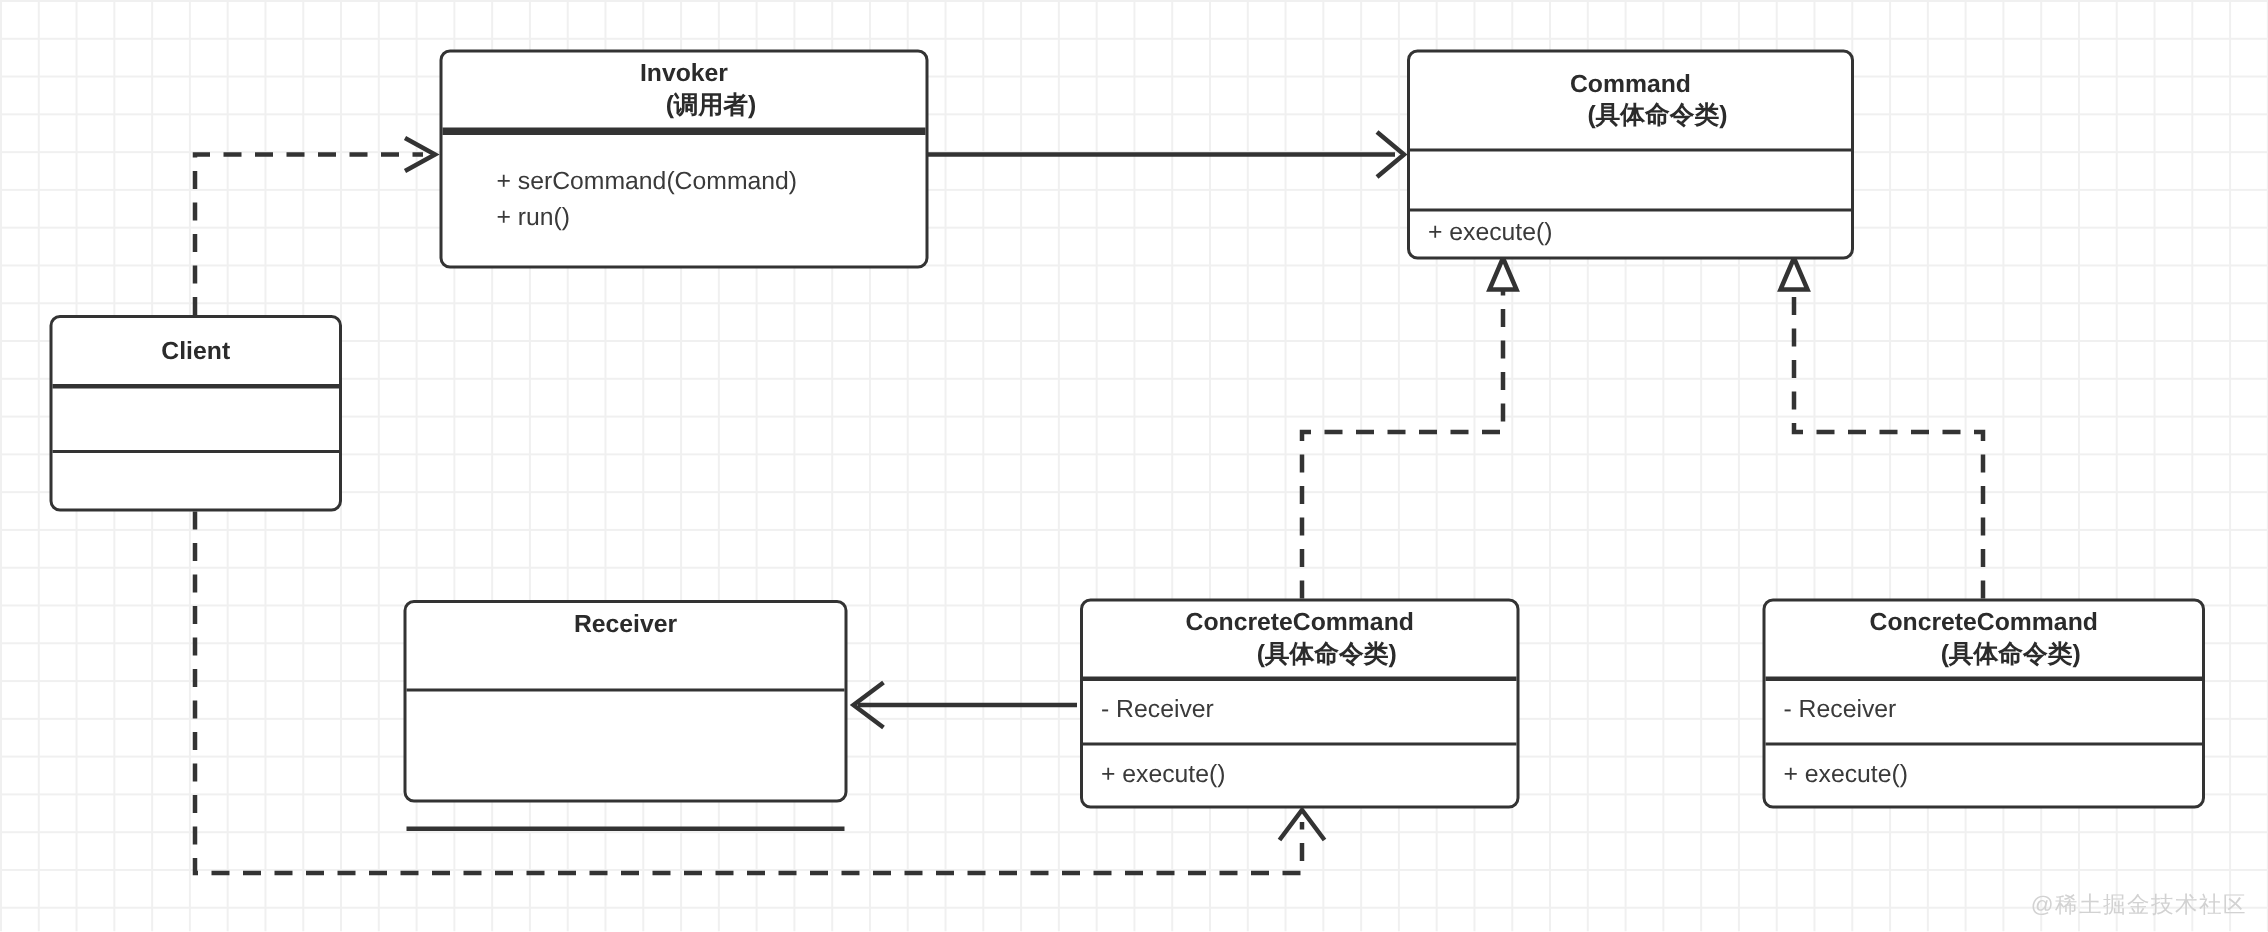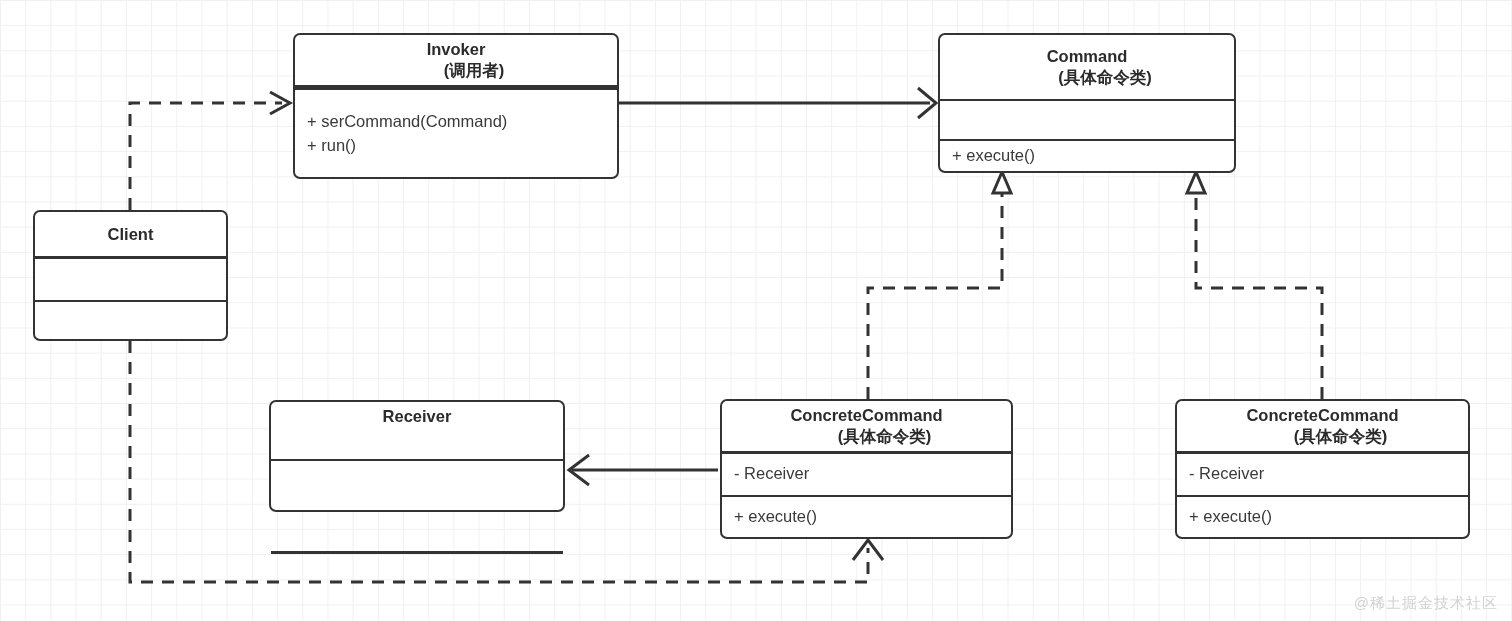--- a/index.html
+++ b/index.html
@@ -121,21 +121,21 @@
     </g>
   </svg>
 
   <div class="uml-class" style="left:293px; top:33px; width:326px; height:146px;">
     <div class="uml-title" style="height:50px;">
       <span>Invoker</span>
       <span class="zh">(调用者)</span>
     </div>
     <div class="uml-sep"></div>
     <div class="uml-sep"></div>
-    <div class="uml-row" style="flex:1;">
+    <div class="uml-row" style="flex:1;margin-left:24px;">
       <span>+ serCommand(Command)</span>
       <span>+ run()</span>
     </div>
   </div>
 
   <div class="uml-class" style="left:938px; top:33px; width:298px; height:140px;">
     <div class="uml-title" style="height:66px;">
       <span>Command</span>
       <span class="zh">(具体命令类)</span>
     </div>
@@ -156,21 +156,21 @@
     <div class="uml-sep"></div>
     <div class="uml-row empty" style="height:41px;">
       <span></span>
     </div>
     <div class="uml-sep"></div>
     <div class="uml-row empty" style="flex:1;">
       <span></span>
     </div>
   </div>
 
-  <div class="uml-class" style="left:269px; top:400px; width:296px; height:112px;gap:28px;">
+  <div class="uml-class" style="left:269px; top:400px; width:296px; height:135px;gap:28px;">
     <div class="uml-title" style="height:45px;">
       <span>Receiver</span>
     </div>
     <div class="uml-sep"></div>
     <div class="uml-row empty" style="height:42px;">
       <span></span>
     </div>
     <div class="uml-sep"></div>
   </div>
 

